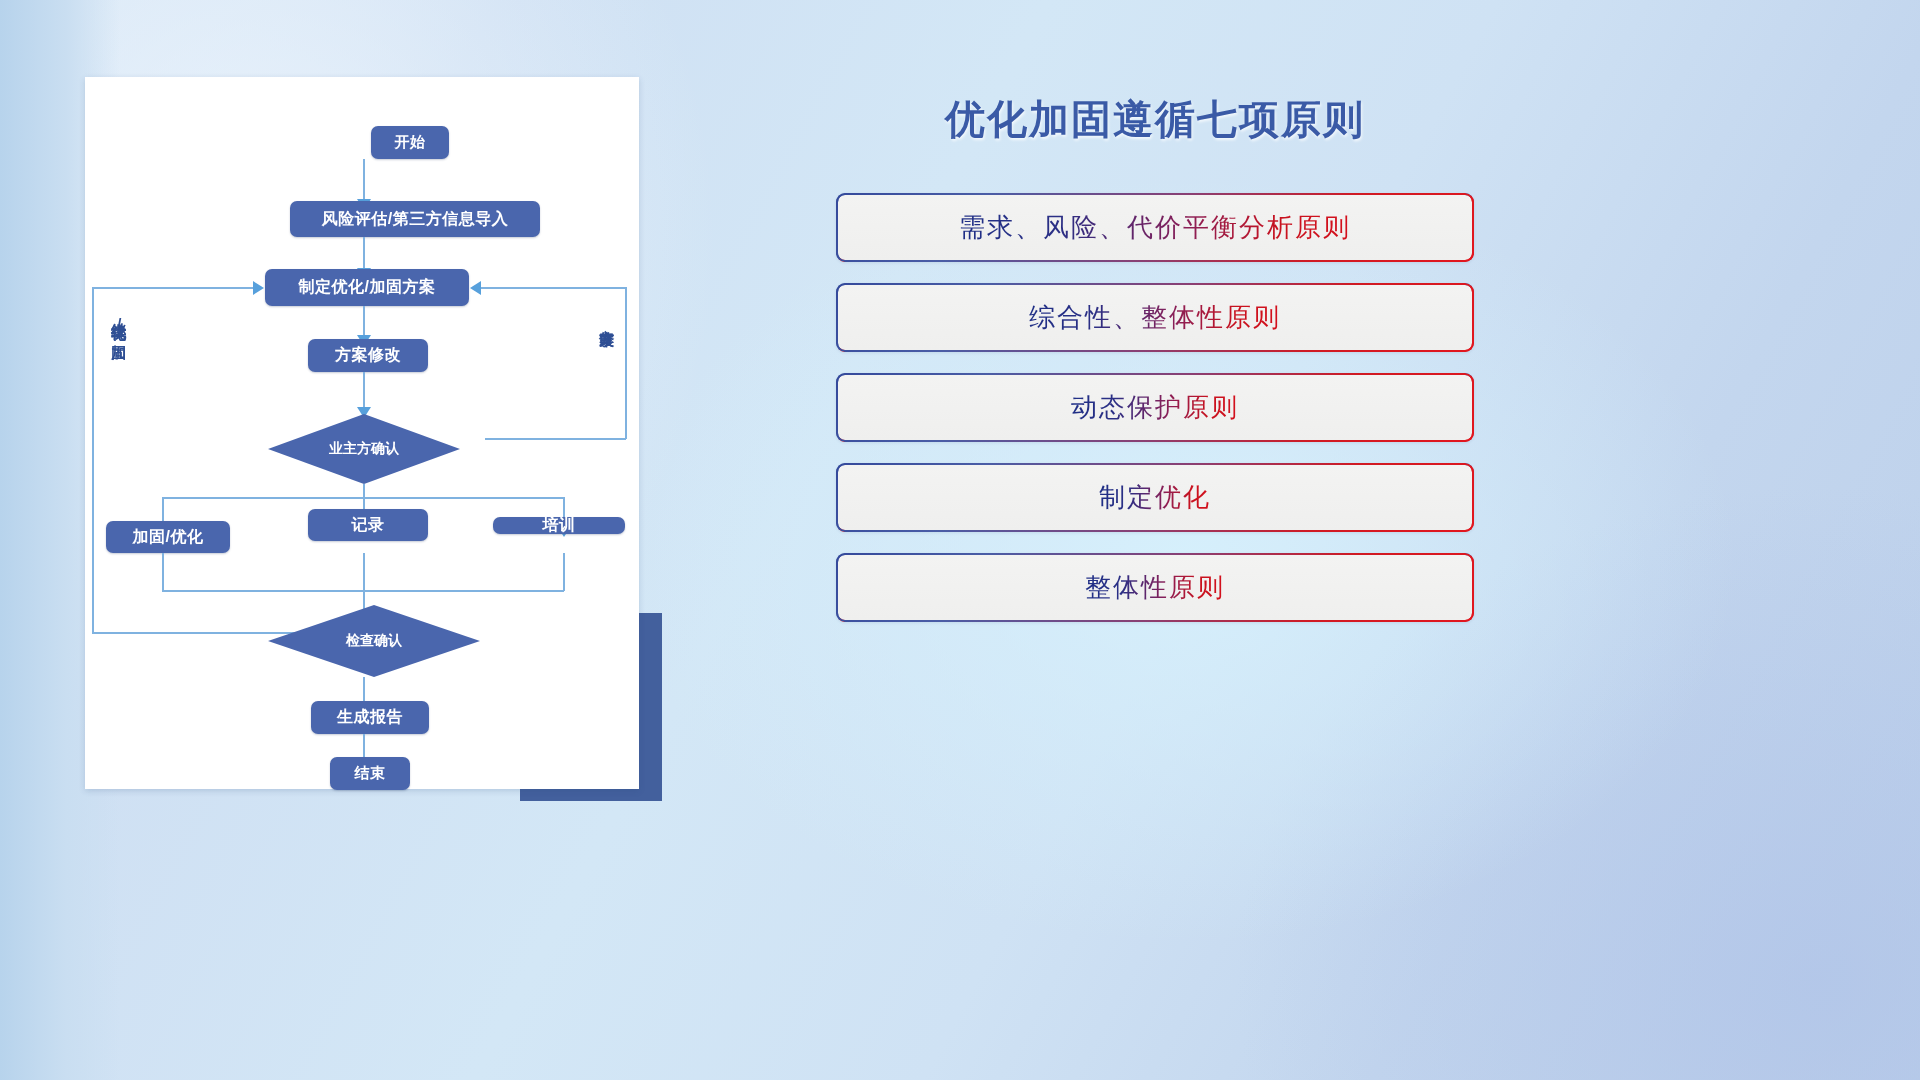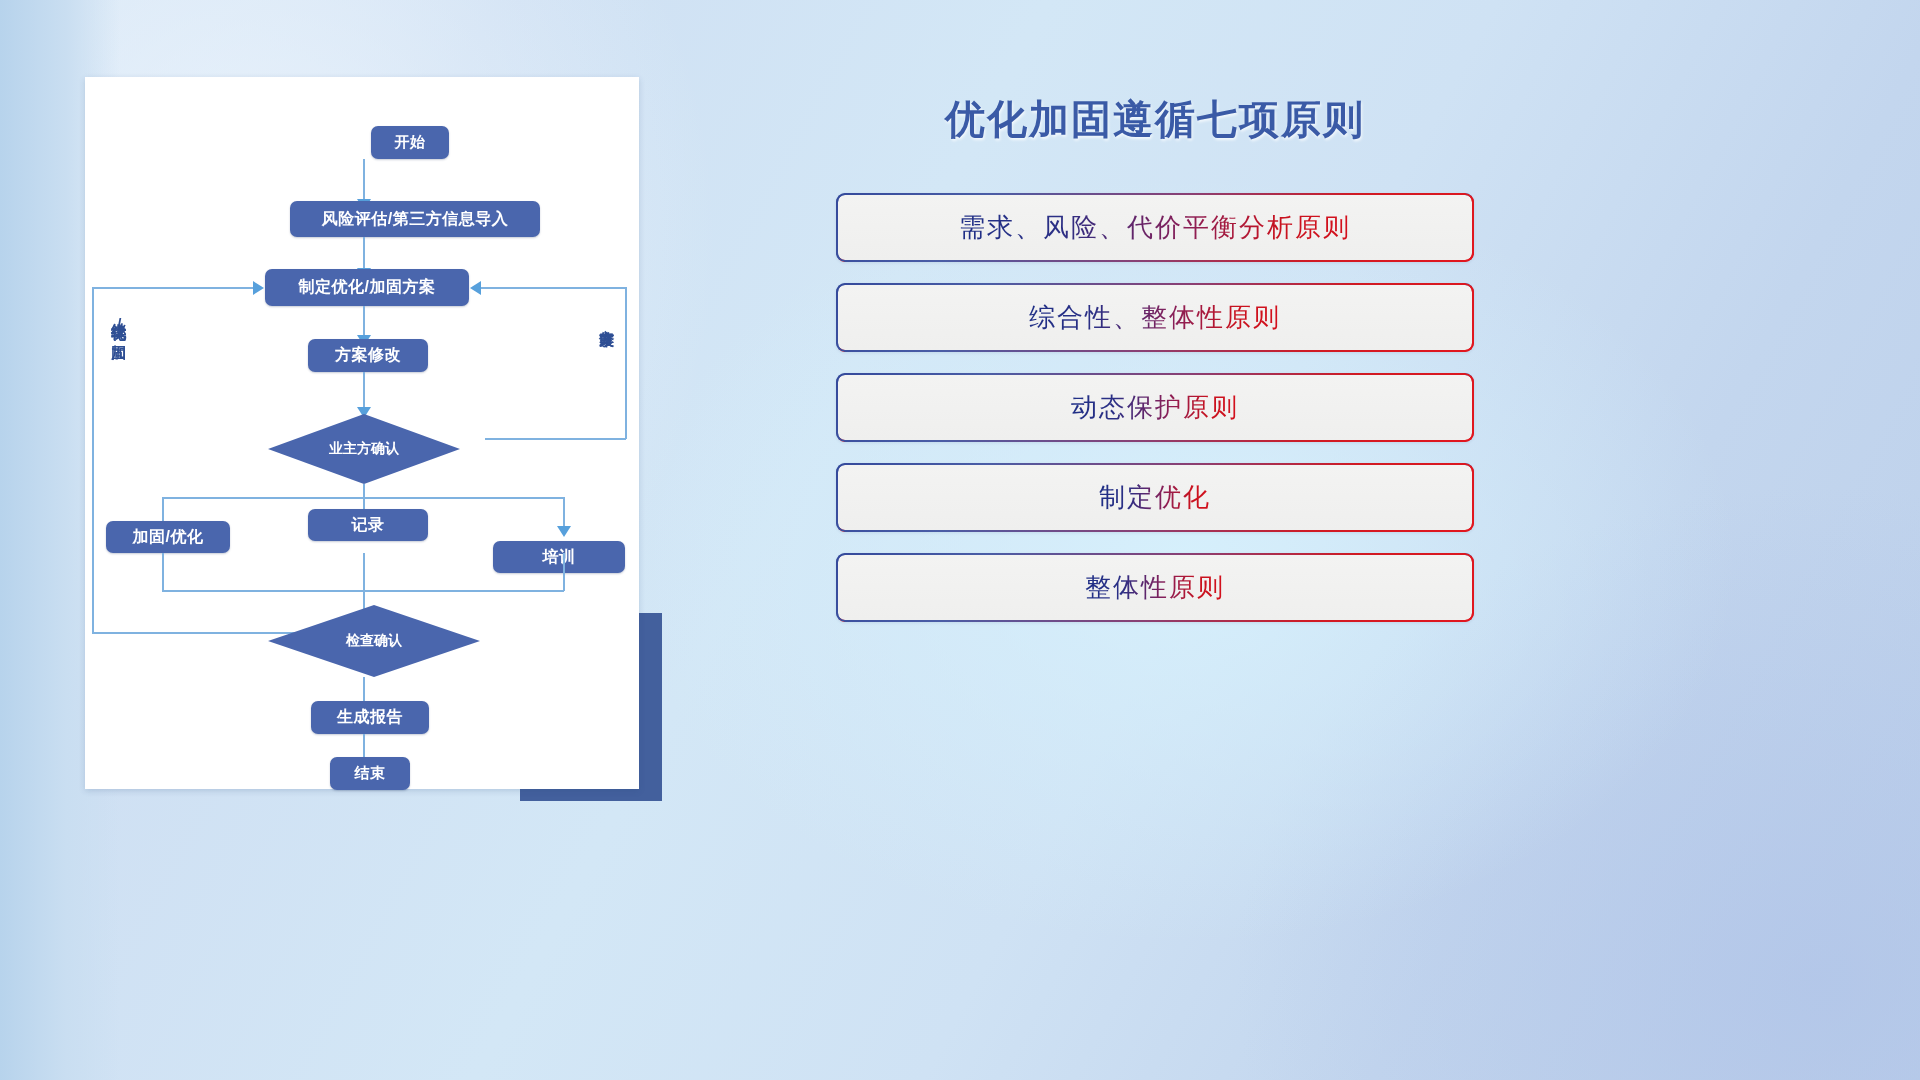--- a/index.html
+++ b/index.html
@@ -235,21 +235,21 @@
       <div class="ln v" style="left:77px; top:420px; height:37px;"></div>
       <div class="arrow-d" style="left:70.5px; top:449px;"></div>
 
       <div class="arrow-d" style="left:271.5px; top:449px;"></div>
 
       <div class="ln v" style="left:478px; top:420px; height:37px;"></div>
       <div class="arrow-d" style="left:471.5px; top:449px;"></div>
 
       <div class="node" style="left:21px; top:444px; width:124px; height:32px; font-size:16px;">加固/优化</div>
       <div class="node" style="left:223px; top:432px; width:120px; height:32px; font-size:16px;">记录</div>
-      <div class="node" style="left:408px; top:464px; width:132px; height:32px; font-size:16px;">培训</div>
+      <div class="node" style="left:408px; top:440px; width:132px; height:17px; font-size:16px;">培训</div>
 
       <div class="ln v" style="left:77px; top:476px; height:38px;"></div>
       <div class="ln v" style="left:478px; top:476px; height:38px;"></div>
       <div class="ln h" style="left:77px; top:513px; width:402px;"></div>
       <div class="ln v" style="left:278px; top:476px; height:74px;"></div>
       <div class="arrow-d" style="left:271.5px; top:542px;"></div>
 
       <div class="diamond" style="left:183px; top:528px; width:212px; height:72px; font-size:14px;">检查确认</div>
 
       <div class="ln v" style="left:278px; top:600px; height:45px;"></div>

